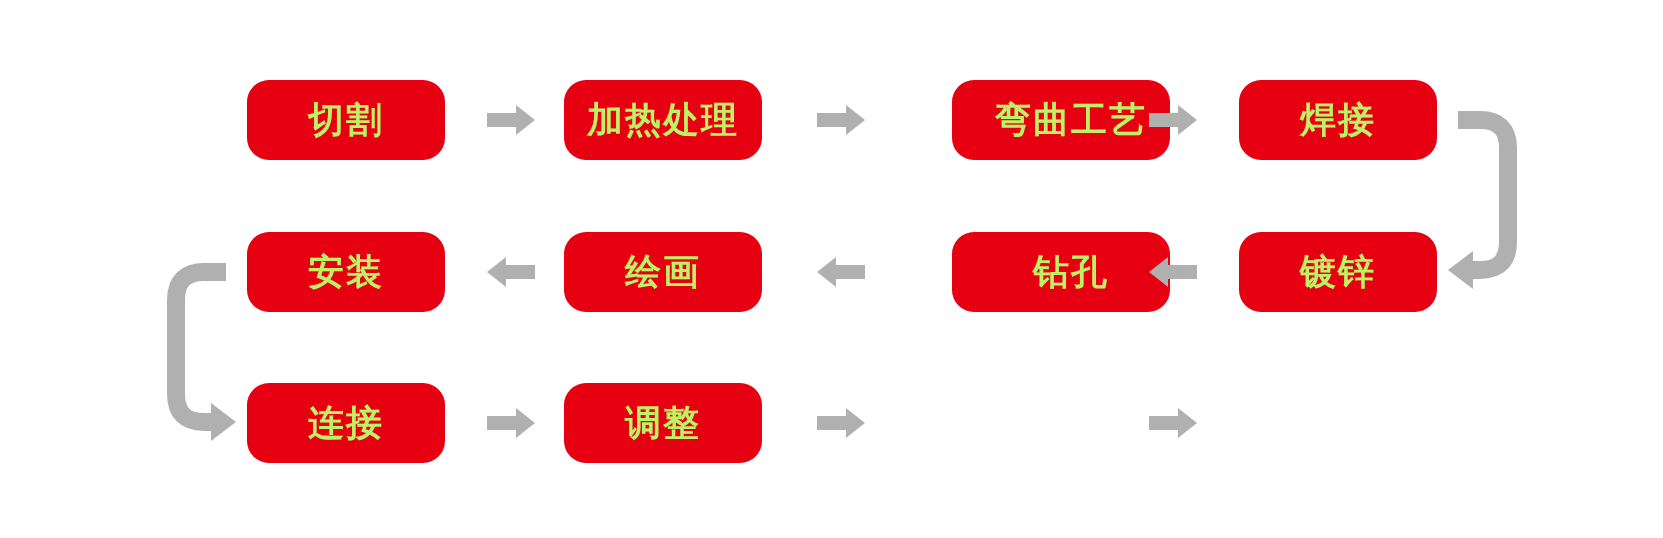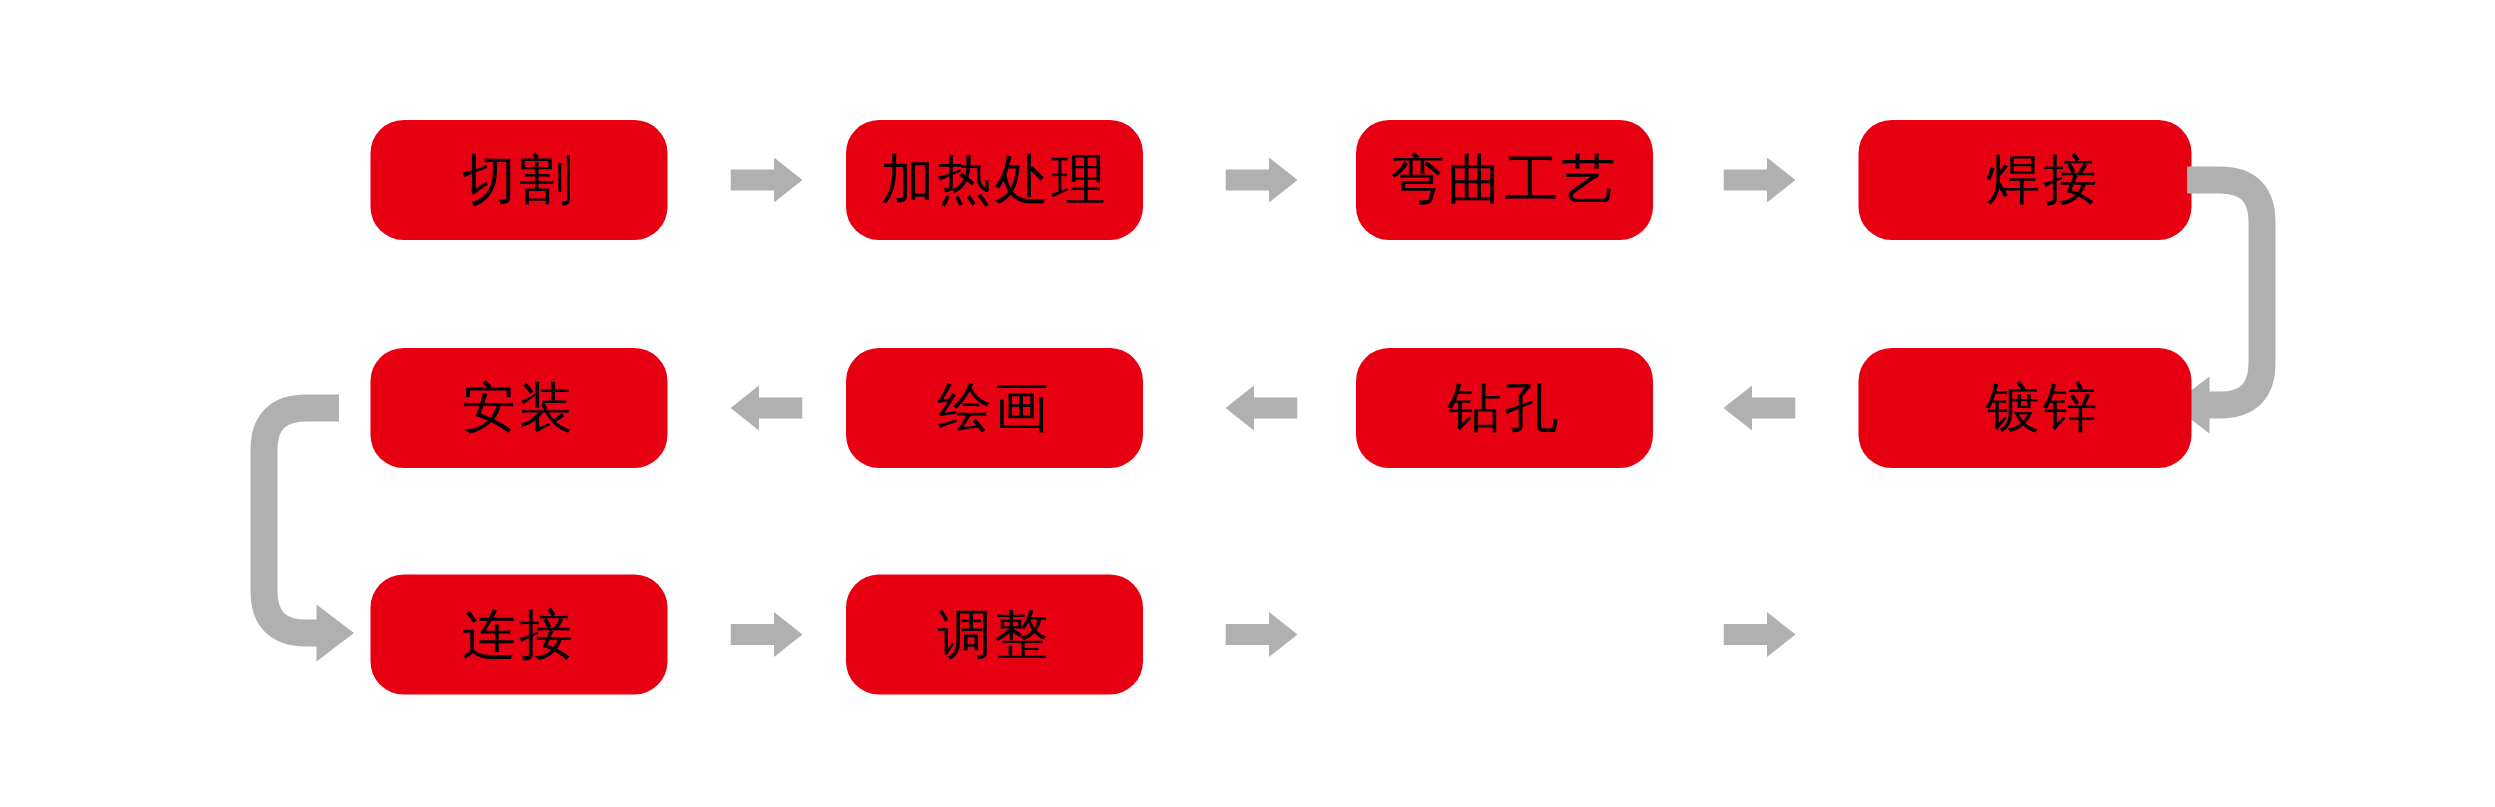--- a/index.html
+++ b/index.html
@@ -19,32 +19,32 @@
     position: absolute;
     width: 198px;
     height: 80px;
     background: #E60012;
     border-radius: 22px;
     display: flex;
     align-items: center;
     justify-content: center;
   }
   .step-label {
-    color: #000000;
+    color: #bef264;
     font-size: 36px;
-    font-weight: 400;
+    font-weight: 700;
     letter-spacing: 2px;
     line-height: 1;
     white-space: nowrap;
   }
   
   .c1 { left: 247px; }
   .c2 { left: 564px; }
-  .c3 { left: 904px; }
-  .c4 { left: 1239px; padding-left: 24px; }
+  .c3 { left: 952px; padding-left: 20px; }
+  .c4 { left: 1239px; }
   
   .r1 { top: 80px; }
   .r2 { top: 232px; }
   .r3 { top: 383px; text-align: right; }
 
   .flow-arrow {
     position: absolute;
     width: 48px;
     height: 30px;
   }

